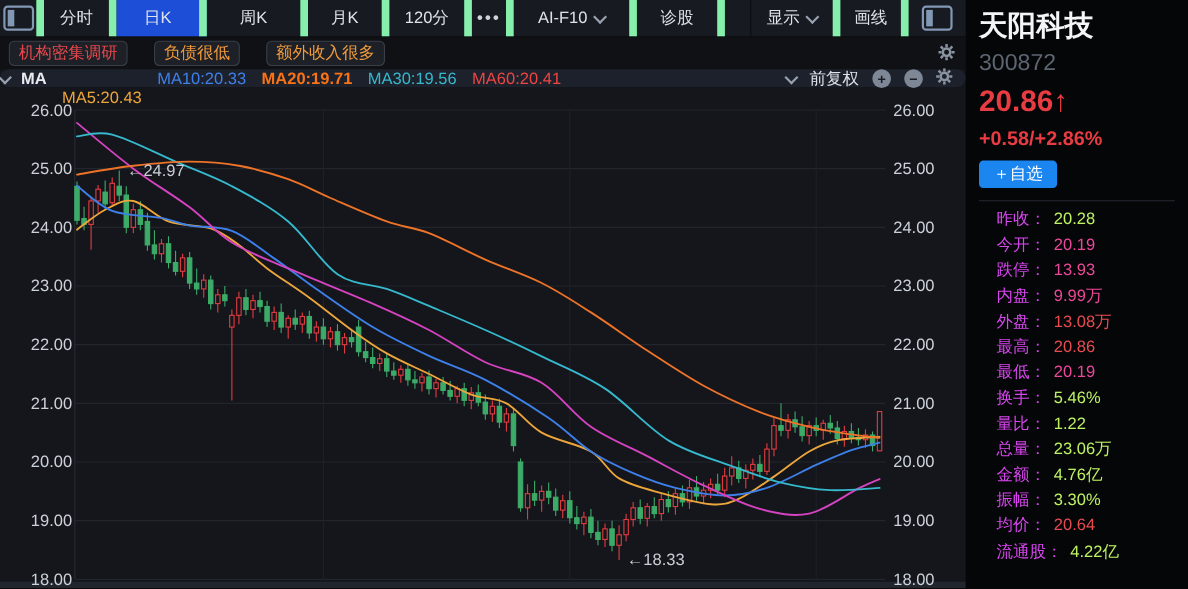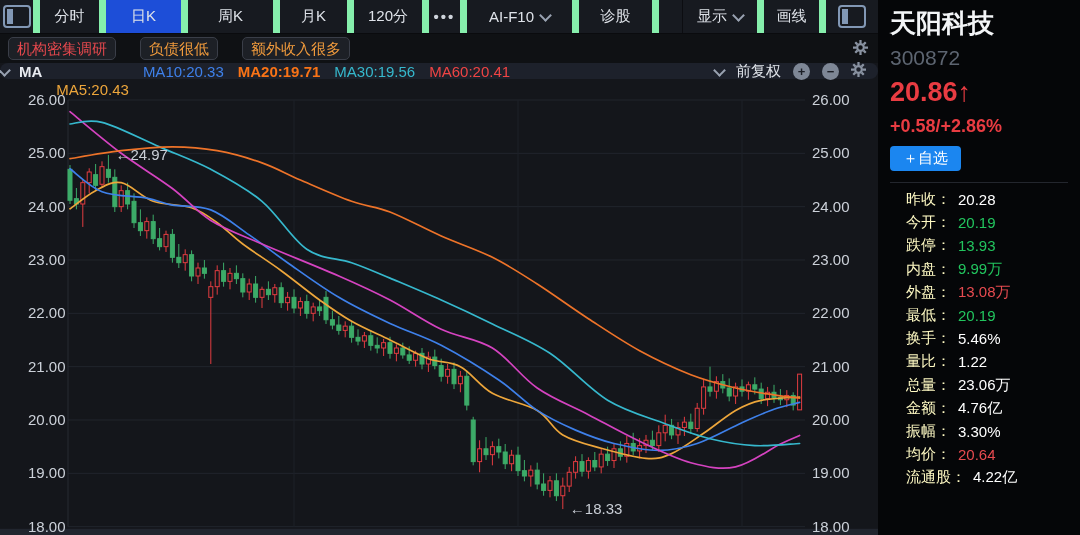--- a/index.html
+++ b/index.html
@@ -34,23 +34,23 @@
   .side-panel{position:absolute;left:878px;top:0;width:202px;height:535px;background:#050608;
               box-sizing:border-box;padding:6px 0 0 12px;}
   .sp-name{font-size:26px;font-weight:700;color:#f3f5f7;}
   .sp-code{font-size:21px;color:#5d6571;margin-top:5px;}
   .sp-price{font-size:27px;font-weight:700;color:#e93c42;margin-top:7px;}
   .sp-change{font-size:18px;font-weight:600;color:#e93c42;margin-top:8px;}
   .sp-btn{display:inline-block;background:#1b86f0;color:#fff;font-size:15px;border-radius:4px;
           padding:3px 13px;margin-top:9px;cursor:pointer;}
   .sp-divider{border-top:1px solid #23262d;margin:11px 12px 5px 0;}
   .stat-row{display:flex;align-items:center;height:23.2px;font-size:15px;}
-  .stat-label{color:#fef9c3;padding-left:16px;}
+  .stat-label{color:#d946ef;padding-left:16px;}
   .stat-value{margin-left:7px;}
-  .v-white{color:#ffffff}.v-green{color:#22c55e}.v-red{color:#e74b50}
+  .v-white{color:#bef264}.v-green{color:#ec4899}.v-red{color:#e74b50}
   .gear-svg{display:inline-block;}
 </style>
 </head>
 <body>
 
 <div class="app">
 
   <div class="chart-region">
 
     <div class="toolbar">
@@ -416,20 +416,24 @@
         </div>
         <div class="stat-row">
           <span class="stat-label">内盘：</span>
           <span class="stat-value v-green">9.99万</span>
         </div>
         <div class="stat-row">
           <span class="stat-label">外盘：</span>
           <span class="stat-value v-red">13.08万</span>
         </div>
         <div class="stat-row">
+          <span class="stat-label">最高：</span>
+          <span class="stat-value v-red">20.86</span>
+        </div>
+        <div class="stat-row">
           <span class="stat-label">最低：</span>
           <span class="stat-value v-green">20.19</span>
         </div>
         <div class="stat-row">
           <span class="stat-label">换手：</span>
           <span class="stat-value v-white">5.46%</span>
         </div>
         <div class="stat-row">
           <span class="stat-label">量比：</span>
           <span class="stat-value v-white">1.22</span>

